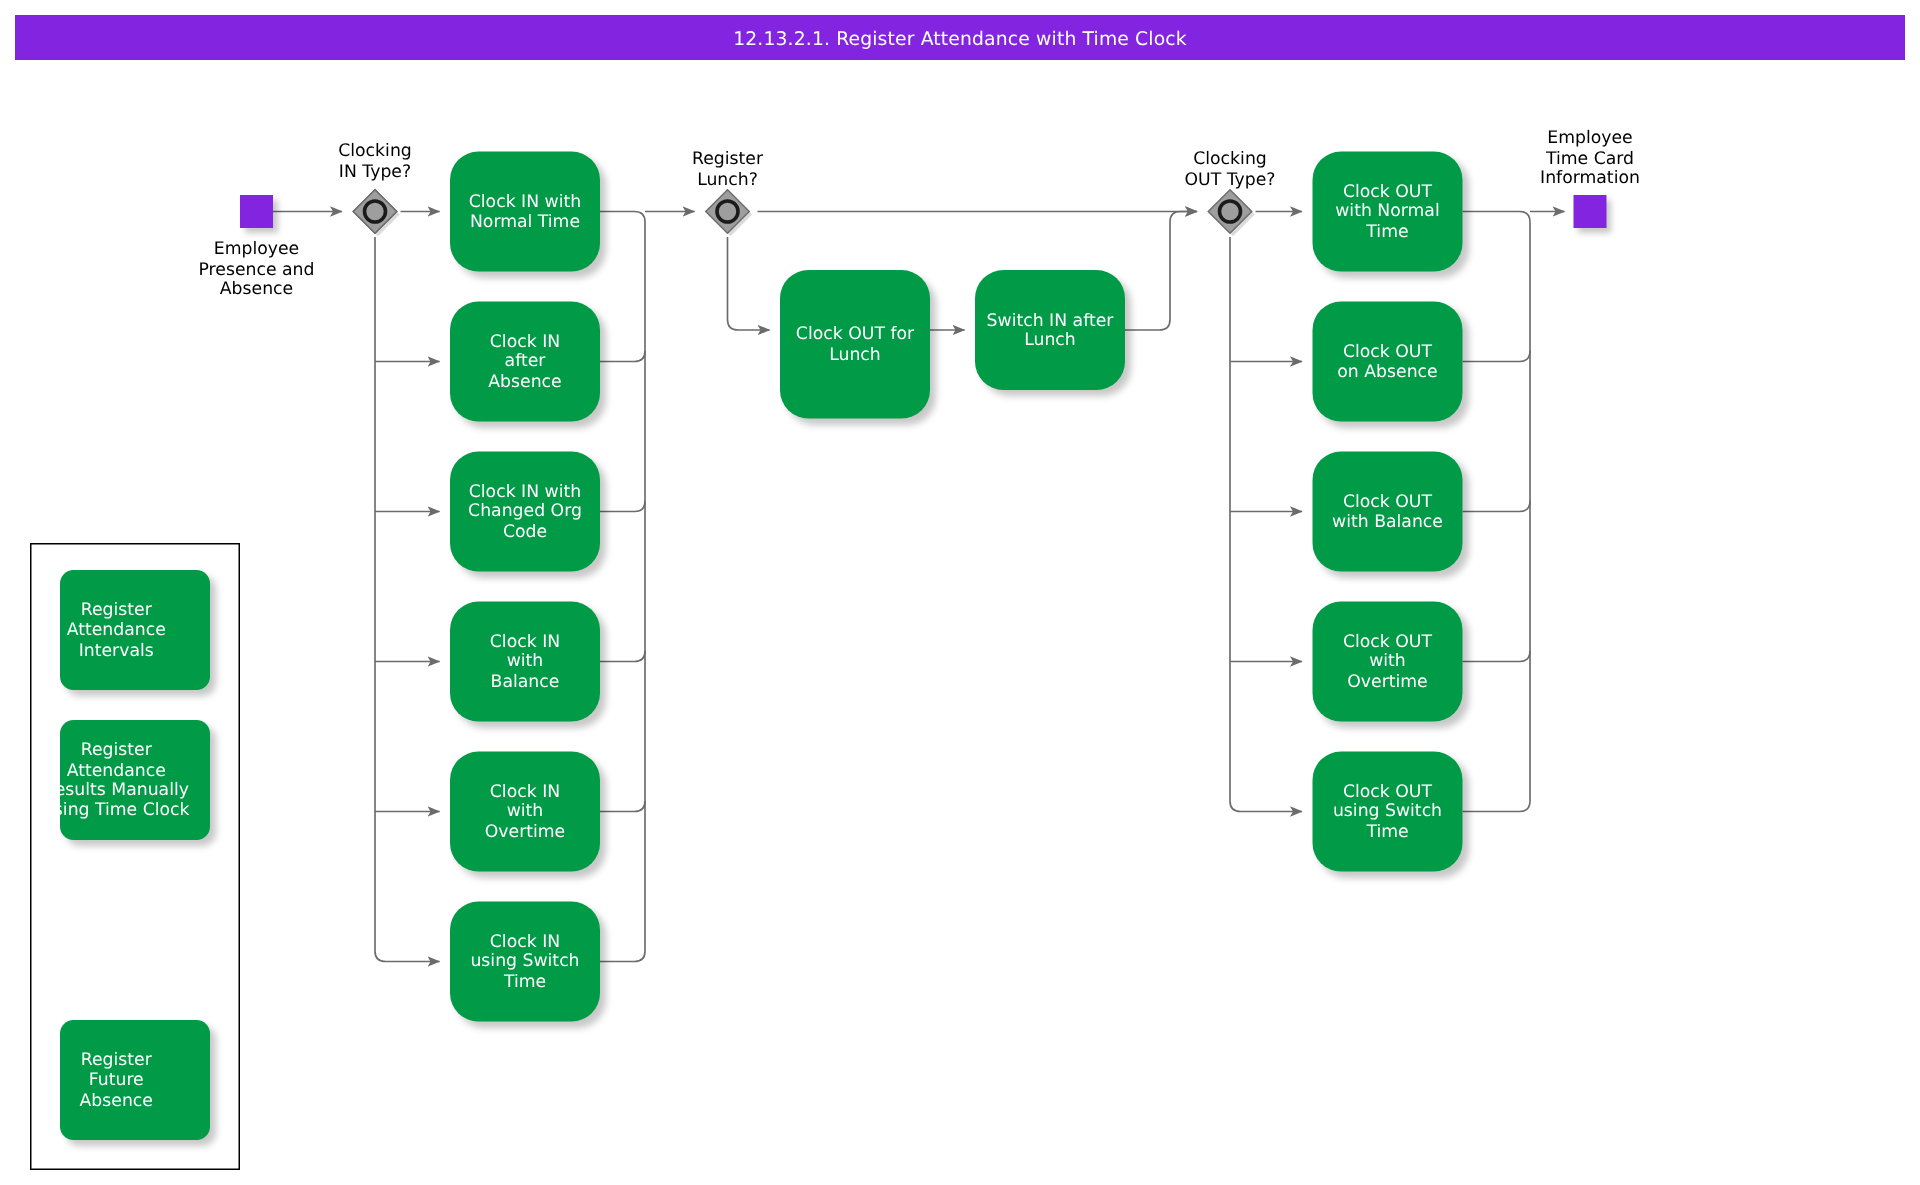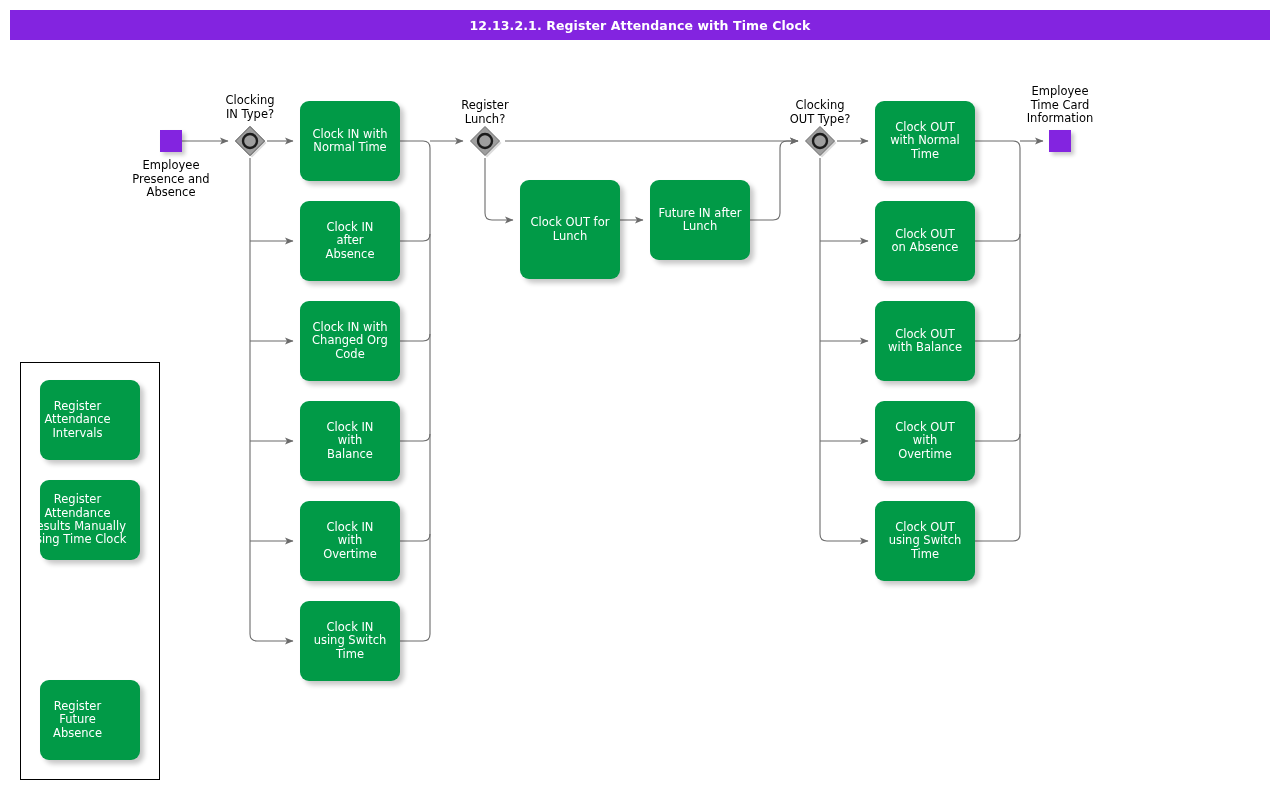--- a/index.html
+++ b/index.html
@@ -23,74 +23,74 @@
   }
   .title-bar {
     position: absolute;
     left: 10px;
     top: 10px;
     width: 1260px;
     height: 30px;
     background: #8324e0;
     color: #ffffff;
     font-size: 12.5px;
-    font-weight: bold;
+    font-weight: normal;
     display: flex;
     align-items: center;
     justify-content: center;
     letter-spacing: 0.1px;
     font-family: "DejaVu Sans", sans-serif;
   }
   svg.edges {
     position: absolute;
     left: 0; top: 0;
     width: 1280px;
     height: 790px;
     pointer-events: none;
   }
   .node-box {
+    position: absolute;
+    background: #019A47;
+    border-radius: 19px;
+    box-shadow: 4px 4px 5px rgba(0,0,0,0.22);
+    color: #ffffff;
+    display: flex;
+    align-items: center;
+    justify-content: center;
+    text-align: center;
+    font-size: 11.5px;
+    line-height: 13.3px;
+    font-family: "DejaVu Sans", sans-serif;
+    box-sizing: border-box;
+    padding: 2px;
+  }
+  .node-box span {
+    display: block;
+    white-space: pre-line;
+  }
+  .legend-frame {
+    position: absolute;
+    border: 1.6px solid #000000;
+    background: #ffffff;
+    box-sizing: border-box;
+  }
+  .legend-box {
     position: absolute;
     background: #019A47;
     border-radius: 9px;
     box-shadow: 4px 4px 5px rgba(0,0,0,0.22);
     color: #ffffff;
     display: flex;
     align-items: center;
     justify-content: center;
     text-align: center;
     font-size: 11.5px;
     line-height: 13.3px;
     font-family: "DejaVu Sans", sans-serif;
     box-sizing: border-box;
-    padding: 2px;
-  }
-  .node-box span {
-    display: block;
-    white-space: pre-line;
-  }
-  .legend-frame {
-    position: absolute;
-    border: 1.6px solid #000000;
-    background: #ffffff;
-    box-sizing: border-box;
-  }
-  .legend-box {
-    position: absolute;
-    background: #019A47;
-    border-radius: 9px;
-    box-shadow: 4px 4px 5px rgba(0,0,0,0.22);
-    color: #ffffff;
-    display: flex;
-    align-items: center;
-    justify-content: center;
-    text-align: center;
-    font-size: 11.5px;
-    line-height: 13.3px;
-    font-family: "DejaVu Sans", sans-serif;
-    box-sizing: border-box;
   }
   .legend-box span {
     display: block;
     white-space: pre-line;
     width: 140px;
     margin-left: -25px;
   }
   .event-node {
     position: absolute;
     width: 22px;
@@ -236,21 +236,21 @@
     <span>Clock IN
 using Switch
 Time</span>
   </div>
 
   <div class="node-box" style="left:520px; top:180px; width:100px; height:99px;">
     <span>Clock OUT for
 Lunch</span>
   </div>
   <div class="node-box" style="left:650px; top:180px; width:100px; height:80px;">
-    <span>Future IN after
+    <span>Switch IN after
 Lunch</span>
   </div>
 
   <div class="node-box" style="left:875px; top:101px; width:100px; height:80px;">
     <span>Clock OUT
 with Normal
 Time</span>
   </div>
   <div class="node-box" style="left:875px; top:201px; width:100px; height:80px;">
     <span>Clock OUT

